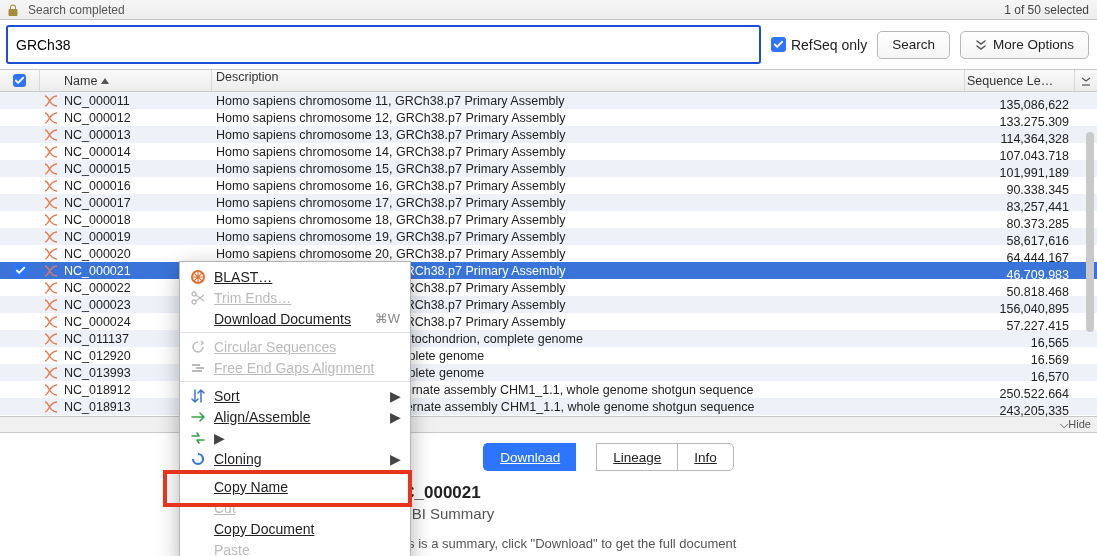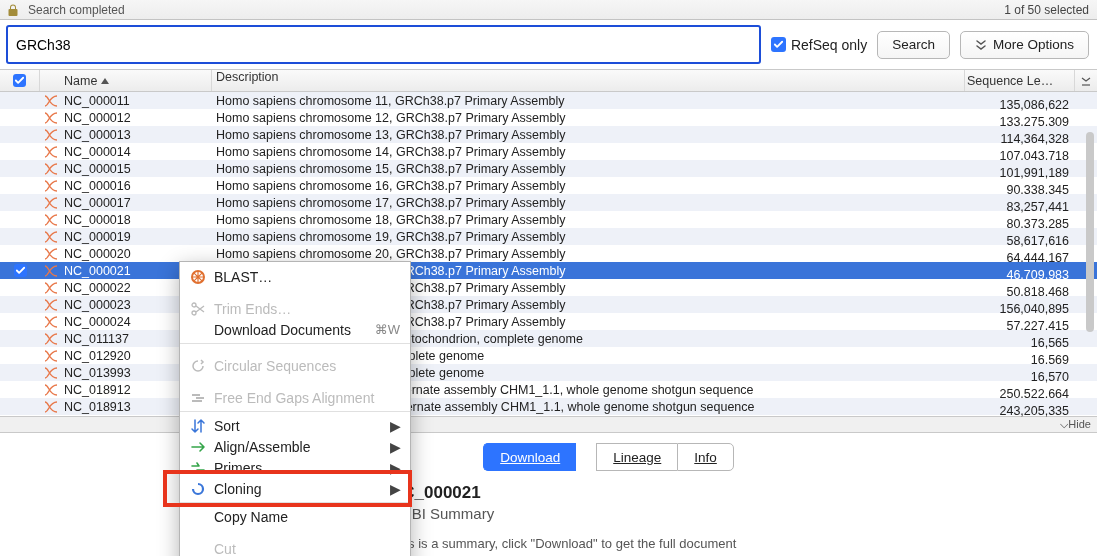--- a/index.html
+++ b/index.html
@@ -56,23 +56,23 @@
 .seg-btn.mid { border-right:none;margin-left:20px; }
 .seg-btn.right { border-radius:0 5px 5px 0; }
 .seg-btn.active { background:#2d74ff; color:#fff; border-color:#2d74ff; }
 .doc-title { font-size:17px; font-weight:bold; color:#222; margin-left:250px; }
 .doc-sub { font-size:15px; color:#555; margin-left:250px; margin-top:2px; }
 .doc-hint { font-size:13px; color:#555; margin-left:250px; margin-top:14px; }
 
 
 .ctx-menu { position:absolute; left:179px; top:261px; width:232px; background:#fff; border:1px solid #b5b5b5; box-shadow:0 6px 20px rgba(0,0,0,0.3); font-size:14px; padding:4px 0; z-index:100; }
 .ctx-item { height: 21px; display:flex; align-items:center; padding: 0 10px; gap:8px; position:relative; color:#222; }
-.ctx-item.disabled { color:#bbb;margin-top:11px; }
+.ctx-item.disabled { color:#bbb; }
 .ctx-item .mi-icon { width: 16px; height:16px; display:flex; align-items:center; justify-content:center; flex-shrink:0; }
-.ctx-item .mi-label { flex:1; white-space:nowrap; }
+.ctx-item .mi-label { flex:1; white-space:nowrap;text-decoration:underline; }
 .ctx-item .mi-shortcut { font-size:13px; color:#888; }
 .ctx-item .mi-arrow { width:10px; text-align:right; color:#444; }
 .ctx-sep { height:1px; margin:3px 0; background:#e0e0e0; }
 .ctx-highlight { position:absolute; left:163px; top:470px; width:249px; height:37px; border:4px solid #e8341c; z-index:101; pointer-events:none; }
 
 .sort-tri { width:0; height:0; border-left:4px solid transparent; border-right:4px solid transparent; border-bottom:6px solid #555; display:inline-block; }
 </style>
 </head>
 <body>
 <div class="wrap">
@@ -457,21 +457,20 @@
         </span>
     <span class="mi-label">Align/Assemble</span>
     <span class="mi-arrow">▶</span>
   </div>
   <div class="ctx-item">
     <span class="mi-icon">
           <svg viewBox="0 0 16 16">
             <path d="M2 6h7l-2-3M14 10H7l2 3" stroke="#35a54a" stroke-width="1.6" fill="none" stroke-linecap="round" stroke-linejoin="round"></path>
           </svg>
         </span>
-    <span class="mi-label">Primers</span>
     <span class="mi-arrow">▶</span>
   </div>
   <div class="ctx-item">
     <span class="mi-icon">
           <svg viewBox="0 0 16 16">
             <path d="M8 3a5 5 0 11-5 5" fill="none" stroke="#3a76d9" stroke-width="2.2"></path>
           </svg>
         </span>
     <span class="mi-label">Cloning</span>
     <span class="mi-arrow">▶</span>

